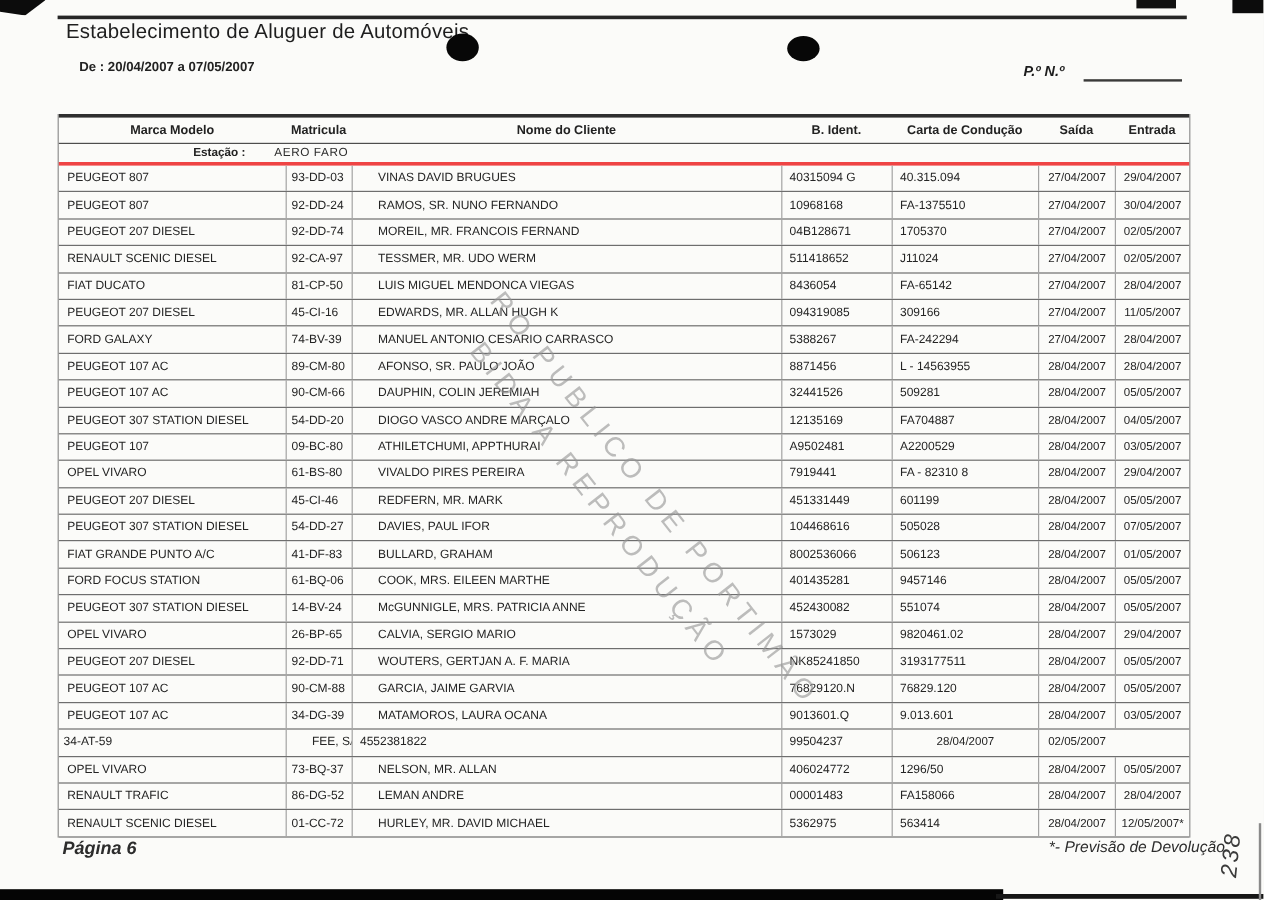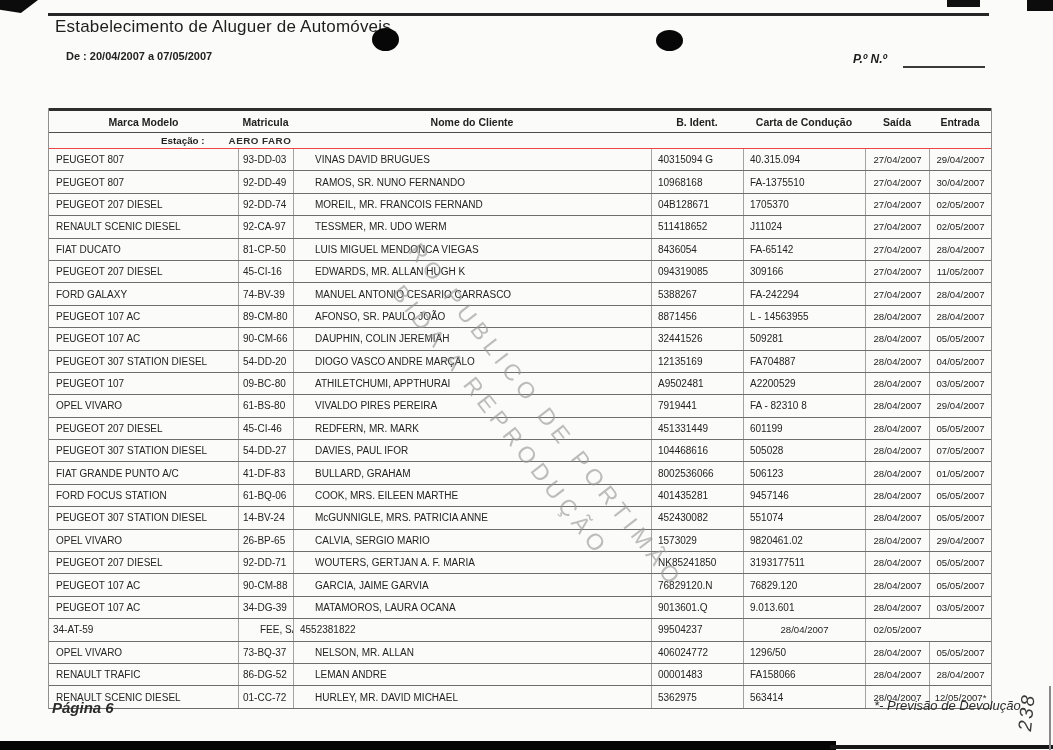--- a/index.html
+++ b/index.html
@@ -26,28 +26,28 @@
   .dot1{left:372px;top:28px;width:27px;height:23px;}
   .dot2{left:656px;top:30px;width:27px;height:21px;}
 
   
   .title{position:absolute;left:55px;top:17px;font-size:17px;letter-spacing:.2px;color:#1e1e1e;white-space:nowrap;}
   .date-range{position:absolute;left:66px;top:50px;font-size:11px;font-weight:bold;color:#222;white-space:nowrap;}
   .pn-label{position:absolute;left:853px;top:52px;font-size:12px;font-weight:bold;font-style:italic;color:#1d1d1d;}
   .pn-line{position:absolute;left:903px;top:66px;width:82px;height:2px;background:#3a3a3a;}
 
   
-  .tbl{position:absolute;left:48px;top:108px;width:942px;font-size:10px;
+  .tbl{position:absolute;left:48px;top:95px;width:942px;font-size:10px;
        border-left:1px solid #8f8f8f;border-right:1px solid #8f8f8f;}
   .hrow{display:grid;grid-template-columns:189px 55px 358px 92px 122px 64px 62px;
         height:21px;border-top:3px solid #2f2f2f;border-bottom:1px solid #4d4d4d;}
   .hcell{display:flex;align-items:center;justify-content:center;font-weight:bold;font-size:10.5px;color:#222;white-space:nowrap;}
-  .station-row{height:15px;border-bottom:1px solid #ef4444;display:flex;align-items:center;}
+  .station-row{height:15px;border-bottom:3px solid #ef4444;display:flex;align-items:center;}
   .station-label{font-weight:bold;font-size:9.8px;margin-left:112px;color:#222;}
-  .station-value{font-size:9.8px;margin-left:24px;letter-spacing:.5px;color:#2d2d2d;font-weight:bold;}
+  .station-value{font-size:9.8px;margin-left:24px;letter-spacing:.5px;color:#2d2d2d;}
   .row{display:grid;grid-template-columns:189px 55px 358px 92px 122px 64px 62px;
        height:21.4px;border-bottom:1px solid #6e6e6e;}
   .c{display:flex;align-items:center;overflow:hidden;white-space:nowrap;color:#242424;}
   .c + .c{border-left:1px solid #a3a3a3;}
   .c0{padding-left:7px;}
   .c1{padding-left:4px;}
   .c2{padding-left:21px;}
   .c3{padding-left:6px;}
   .c4{padding-left:6px;}
   .c5,.c6{justify-content:center;font-size:9.6px;}
@@ -101,21 +101,21 @@
           <div class="c c0">PEUGEOT 807</div>
           <div class="c c1">93-DD-03</div>
           <div class="c c2">VINAS DAVID BRUGUES</div>
           <div class="c c3">40315094 G</div>
           <div class="c c4">40.315.094</div>
           <div class="c c5">27/04/2007</div>
           <div class="c c6">29/04/2007</div>
         </div>
         <div class="row">
           <div class="c c0">PEUGEOT 807</div>
-          <div class="c c1">92-DD-49</div>
+          <div class="c c1">92-DD-24</div>
           <div class="c c2">RAMOS, SR. NUNO FERNANDO</div>
           <div class="c c3">10968168</div>
           <div class="c c4">FA-1375510</div>
           <div class="c c5">27/04/2007</div>
           <div class="c c6">30/04/2007</div>
         </div>
         <div class="row">
           <div class="c c0">PEUGEOT 207 DIESEL</div>
           <div class="c c1">92-DD-74</div>
           <div class="c c2">MOREIL, MR. FRANCOIS FERNAND</div>

